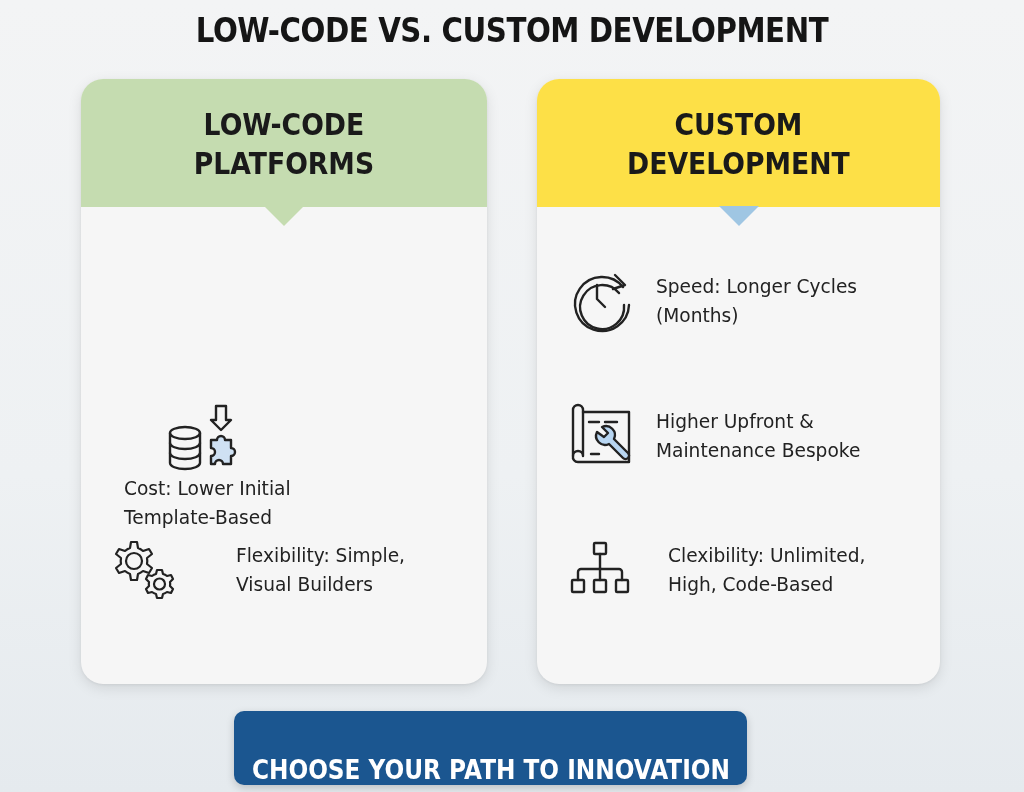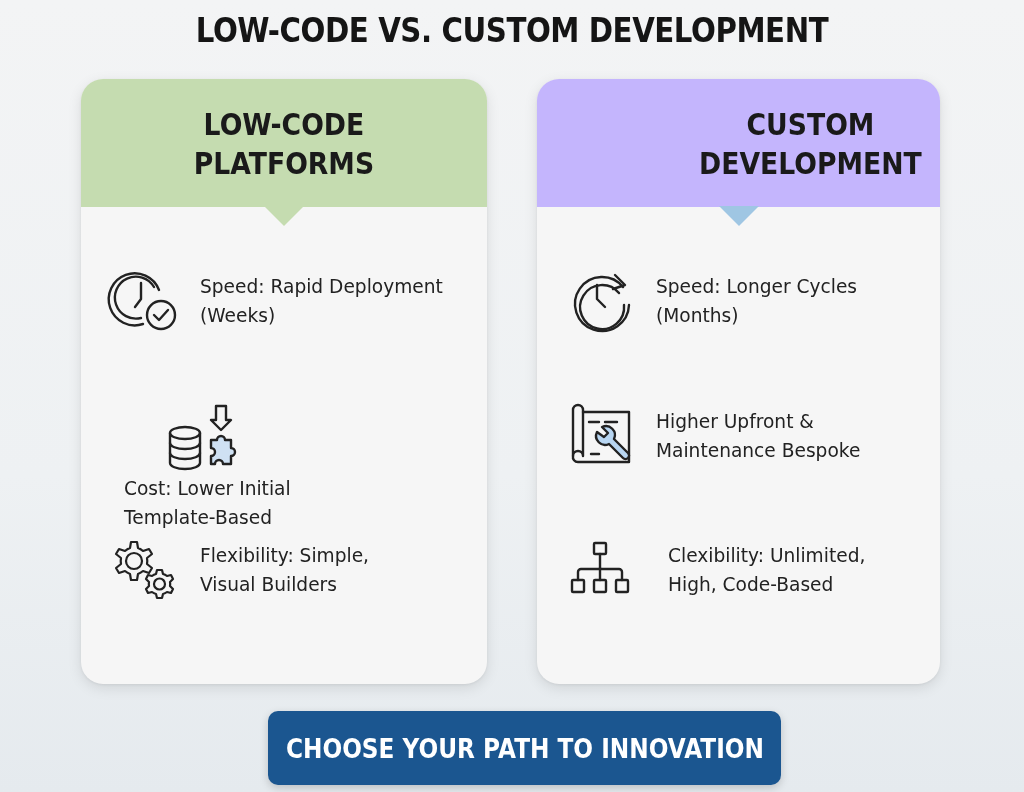--- a/index.html
+++ b/index.html
@@ -24,21 +24,21 @@
     }
     .card.left { left: 81px; }
     .card.right { left: 537px; width: 403px; }
     .card-header {
       position: absolute; top: 0; left: 0; right: 0; height: 128px;
       border-radius: 22px 22px 0 0;
       display: flex; align-items: center; justify-content: center;
       flex-direction: column;
     }
     .card.left .card-header { background: #c5dcb0; }
-    .card.right .card-header { background: #c4b5fd; align-items: flex-end; }
+    .card.right .card-header { background: #fde047; }
     .card-header .pointer {
       position: absolute; bottom: -19px; left: 50%; margin-left: -20px;
       width: 0; height: 0;
       border-left: 20px solid transparent; border-right: 20px solid transparent;
       border-top: 20px solid;
     }
     .card.left .pointer { border-top-color: #c5dcb0; }
     .card.right .pointer { border-top-color: #9fc6e3; }
     .card-title {
       font-family: "DejaVu Sans", "Liberation Sans", sans-serif;
@@ -52,24 +52,24 @@
     }
     .item .icon { width: 76px; height: 76px; flex: 0 0 76px; display: flex; align-items: center; justify-content: center; }
     .item .icon svg { width: 76px; height: 76px; overflow: visible; }
     .item .text {
       margin-left: 17px; font-family: "DejaVu Sans", "Liberation Sans", sans-serif;
       font-size: 20px; line-height: 29px; color: #222; transform: scaleX(0.93); transform-origin: left center;
       white-space: nowrap;
     }
     .item .text span { display: block; }
     .cta {
-      position: absolute; left: 268px; top: 711px; width: 513px; height: 74px;
+      position: absolute; left: 234px; top: 711px; width: 513px; height: 74px;
       background: #1b5690; border-radius: 10px;
       box-shadow: 0 3px 8px rgba(0,0,0,0.18);
-      display: flex; align-items: center; justify-content: center;
+      display: flex; align-items: flex-end; justify-content: center;
       cursor: pointer;
     }
     .cta-label {
       font-family: "DejaVu Sans", "Liberation Sans", sans-serif; font-weight: bold;
       font-size: 27px; color: #ffffff; transform: scaleX(0.86); letter-spacing: 0;
       white-space: nowrap;
     }
   </style>
 </head>
 <body>
@@ -78,54 +78,39 @@
 
 <div class="card left">
   <div class="card-header">
     <div class="card-title">
       <span>LOW-CODE</span>
       <span>PLATFORMS</span>
     </div>
     <div class="pointer"></div>
   </div>
 
-  <div class="item" style="top:184px;">
-    <div class="icon">
-      <svg viewBox="0 0 76 76" fill="none" stroke="#222" stroke-width="2.4" stroke-linecap="round" stroke-linejoin="round">
-        <path d="M52 27 A26 26 0 1 0 36 61"></path>
-        <path d="M47 24 A21 21 0 1 0 34 55"></path>
-        <path d="M34 20 V36 L28 44"></path>
-        <circle cx="54" cy="52" r="14" fill="#f6f6f6"></circle>
-        <path d="M47 52 L52 57 L61 47"></path>
-      </svg>
-    </div>
-    <div class="text">
-      <span>Speed: Rapid Deployment</span>
-      <span>(Weeks)</span>
-    </div>
-  </div>
 
   <div class="item" style="top:319px;flex-direction:column;">
     <div class="icon">
       <svg viewBox="0 0 76 76" fill="none" stroke="#222" stroke-width="2.4" stroke-linecap="round" stroke-linejoin="round">
         <ellipse cx="18" cy="35" rx="15" ry="6"></ellipse>
         <path d="M3 35 V65 A15 6 0 0 0 33 65 V35"></path>
         <path d="M3 45 A15 6 0 0 0 33 45"></path>
         <path d="M3 55 A15 6 0 0 0 33 55"></path>
         <path d="M49 8 V22 H44 L54 32 L64 22 H59 V8 Z"></path>
         <path d="M44 42 H50 A4 4 0 1 1 58 42 H64 V50 A4 4 0 1 1 64 58 V66 H56 A4 4 0 1 0 48 66 H44 V58 A4 4 0 1 0 44 50 Z" fill="#cfe1f3"></path>
       </svg>
     </div>
     <div class="text">
       <span>Cost: Lower Initial</span>
       <span>Template-Based</span>
     </div>
   </div>
 
-  <div class="item" style="top:453px;">
+  <div class="item" style="top:453px;gap:36px;">
     <div class="icon">
       <svg viewBox="0 0 76 76" fill="none" stroke="#222" stroke-width="2.2" stroke-linecap="round" stroke-linejoin="round">
         <path d="M24 10 h6 l1 6 a16 16 0 0 1 5 3 l6 -2 l3 5 l-5 4 a16 16 0 0 1 0 6 l5 4 l-3 5 l-6 -2 a16 16 0 0 1 -5 3 l-1 6 h-6 l-1 -6 a16 16 0 0 1 -5 -3 l-6 2 l-3 -5 l5 -4 a16 16 0 0 1 0 -6 l-5 -4 l3 -5 l6 2 a16 16 0 0 1 5 -3 z"></path>
         <circle cx="27" cy="29" r="8"></circle>
         <path d="M50 38 h5 l1 4 a11 11 0 0 1 4 2 l4 -1 l2 4 l-3 3 a11 11 0 0 1 0 4 l3 3 l-2 4 l-4 -1 a11 11 0 0 1 -4 2 l-1 4 h-5 l-1 -4 a11 11 0 0 1 -4 -2 l-4 1 l-2 -4 l3 -3 a11 11 0 0 1 0 -4 l-3 -3 l2 -4 l4 1 a11 11 0 0 1 4 -2 z" fill="#f6f6f6"></path>
         <circle cx="52.5" cy="52" r="5.5"></circle>
       </svg>
     </div>
     <div class="text">
       <span>Flexibility: Simple,</span>

